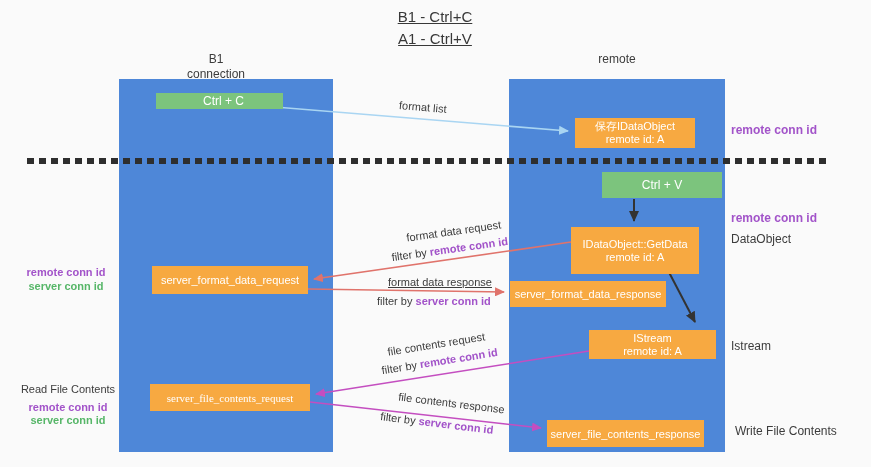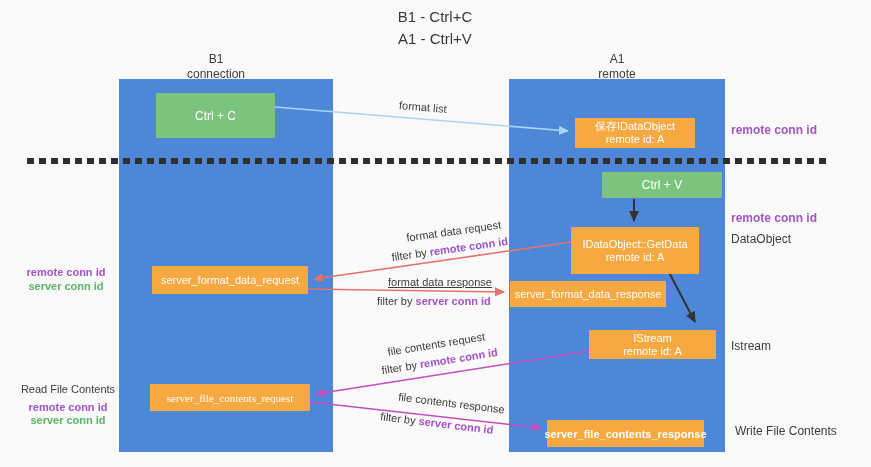--- a/index.html
+++ b/index.html
@@ -8,21 +8,21 @@
     --arrow_magenta:#C44EC0; --arrow_lightblue:#A9D5F2; --arrow_black:#333333;
     --text_dark:#3C3C3C; --background:#FAFAFA;
   }
   html,body{margin:0;padding:0;}
   #stage{
     position:relative; width:871px; height:467px; background:var(--background);
     font-family:"Liberation Sans", sans-serif; overflow:hidden;
   }
   .title{
     position:absolute; left:330px; top:6px; width:210px; text-align:center;
-    font-size:15px; line-height:22px; color:#383838;
+    font-size:15px; line-height:22px; color:#383838;text-decoration:underline;
   }
   .lane{position:absolute; background:var(--lane_blue);}
   .lane-header{
     position:absolute; text-align:center; font-size:12px; line-height:15px;
     color:var(--text_dark);
   }
   .box{
     position:absolute; display:flex; align-items:center; justify-content:center;
     color:#fff; text-align:center; white-space:nowrap;
   }
@@ -57,21 +57,20 @@
   <div class="title">
     <div>B1 - Ctrl+C</div>
     <div>A1 - Ctrl+V</div>
   </div>
 
   <div class="lane-header" style="left:156px; top:52px; width:120px;">
     <div>B1</div>
     <div>connection</div>
   </div>
   <div class="lane-header" style="left:557px; top:52px; width:120px;">
-    <div>A1</div>
     <div>remote</div>
   </div>
 
   <div class="lane" style="left:119px; top:79px; width:214px; height:373px;"></div>
   <div class="lane" style="left:509px; top:79px; width:216px; height:373px;"></div>
 
   <svg class="overlay" width="871" height="467">
     <defs>
       <marker id="mLB" markerUnits="userSpaceOnUse" markerWidth="10" markerHeight="9" refX="9" refY="4.5" orient="auto">
         <path class="mk-lightblue" d="M0,0 L10,4.5 L0,9 z"></path>
@@ -97,21 +96,21 @@
 
     <line class="ln-red" x1="571" y1="242" x2="314" y2="279" marker-end="url(#mRD)"></line>
 
     <line class="ln-red" x1="308" y1="289" x2="504" y2="292" marker-end="url(#mRD)"></line>
 
     <line class="ln-magenta" x1="589" y1="351" x2="316" y2="394" marker-end="url(#mMG)"></line>
 
     <line class="ln-magenta" x1="310" y1="402" x2="541" y2="428" marker-end="url(#mMG)"></line>
   </svg>
 
-  <div class="box green" style="left:156px; top:93px; width:119px; height:45px;">
+  <div class="box green" style="left:156px; top:93px; width:119px; height:16px;padding-left:8px;">
     <span>Ctrl + C</span>
   </div>
 
   <div class="box orange two-line" style="left:575px; top:118px; width:120px; height:30px;">
     <span>保存IDataObject</span>
     <span>remote id: A</span>
   </div>
 
   <div class="box green" style="left:574px; top:172px; width:120px; height:26px;margin-left:28px;">
     <span>Ctrl + V</span>
@@ -132,21 +131,21 @@
 
   <div class="box orange two-line" style="left:589px; top:330px; width:127px; height:29px;">
     <span>IStream</span>
     <span>remote id: A</span>
   </div>
 
   <div class="box orange" style="left:150px; top:384px; width:160px; height:27px;font-family:Liberation Serif, serif;">
     <span>server_file_contents_request</span>
   </div>
 
-  <div class="box orange" style="left:547px; top:420px; width:157px; height:27px;font-weight:bold;">
+  <div class="box orange" style="left:547px; top:420px; width:157px; height:27px;">
     <span>server_file_contents_response</span>
   </div>
 
   <div class="lbl sz12 purple" style="left:731px; top:123px;">remote conn id</div>
   <div class="lbl sz12 purple" style="left:731px; top:211px;">remote conn id</div>
   <div class="lbl sz12" style="left:731px; top:232px;">DataObject</div>
   <div class="lbl sz12" style="left:731px; top:339px;">Istream</div>
   <div class="lbl sz12" style="left:735px; top:424px;">Write File Contents</div>
 
   <div class="lbl center" style="left:18px; top:265px; width:96px; line-height:14px;">

